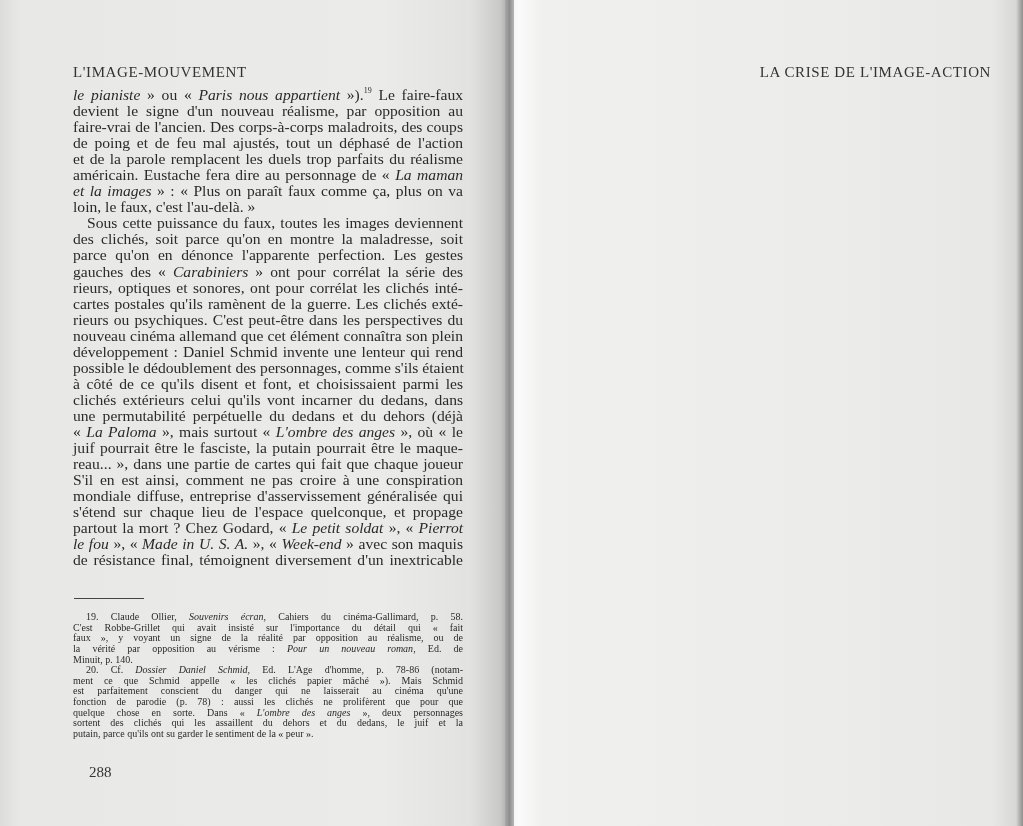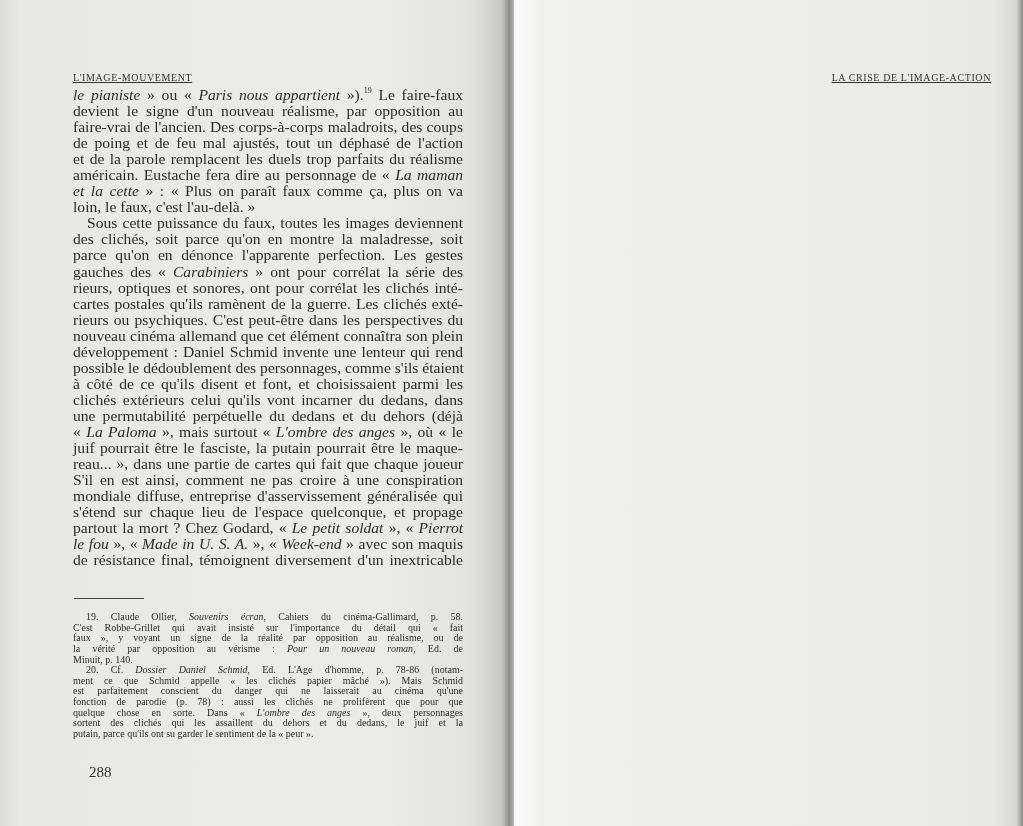--- a/index.html
+++ b/index.html
@@ -20,25 +20,24 @@
     }
     #page-right {
       left: 512px; width: 546px;
       background: linear-gradient(to right, #f2f2f2 0px, #fbfbfb 6px, #f0f0ef 30px, #ececeb 300px, #e8e8e7 480px, #d7d7d6 504px, #8d8d8d 511px);
     }
     .spine {
       position: absolute; left: 505px; top: 0; width: 9px; height: 826px;
       background: linear-gradient(to right, #a9a9a9, #8e8e8e 50%, #b7b7b7);
     }
     .running-head {
-      position: absolute; top: 72px;
-      font-size: 10px; letter-spacing: 0.6px;
+      position: absolute; top: 64px;
+      font-size: 15px; letter-spacing: 0.6px;
       font-variant: small-caps; text-transform: uppercase;
       color: #333;
-      text-decoration: underline;
     }
     #left-head { left: 73px; }
     #right-head { right: 67px; text-align: right; }
     .body-text {
       position: absolute;
       font-size: 15.6px;
       line-height: 16.05px;
       margin-top: 6px;
     }
     #left-body { left: 73px; top: 81px; width: 390px; }
@@ -71,21 +70,21 @@
 
 <div class="page" id="page-left">
   <div class="running-head" id="left-head">L'IMAGE-MOUVEMENT</div>
   <div class="body-text" id="left-body">
       <span class="line"><span class="it">le pianiste</span><span> » ou « </span><span class="it">Paris nous appartient</span><span> »).</span><sup class="fn">19</sup><span> Le faire-faux</span></span>
       <span class="line"><span>devient le signe d'un nouveau réalisme, par opposition au</span></span>
       <span class="line"><span>faire-vrai de l'ancien. Des corps-à-corps maladroits, des coups</span></span>
       <span class="line"><span>de poing et de feu mal ajustés, tout un déphasé de l'action</span></span>
       <span class="line"><span>et de la parole remplacent les duels trop parfaits du réalisme</span></span>
       <span class="line"><span>américain. Eustache fera dire au personnage de « </span><span class="it">La maman</span></span>
-      <span class="line"><span class="it">et la cette</span><span> » : « Plus on paraît faux comme ça, plus on va</span></span>
+      <span class="line"><span class="it">et la images</span><span> » : « Plus on paraît faux comme ça, plus on va</span></span>
       <span class="line last"><span>loin, le faux, c'est l'au-delà. »</span></span>
       <span class="line indent"><span>Sous cette puissance du faux, toutes les images deviennent</span></span>
       <span class="line"><span>des clichés, soit parce qu'on en montre la maladresse, soit</span></span>
       <span class="line"><span>parce qu'on en dénonce l'apparente perfection. Les gestes</span></span>
       <span class="line"><span>gauches des « </span><span class="it">Carabiniers</span><span> » ont pour corrélat la série des</span></span>
       <span class="line"><span>rieurs, optiques et sonores, ont pour corrélat les clichés inté-</span></span>
       <span class="line"><span>cartes postales qu'ils ramènent de la guerre. Les clichés exté-</span></span>
       <span class="line"><span>rieurs ou psychiques. C'est peut-être dans les perspectives du</span></span>
       <span class="line"><span>nouveau cinéma allemand que cet élément connaîtra son plein</span></span>
       <span class="line"><span>développement : Daniel Schmid invente une lenteur qui rend</span></span>

